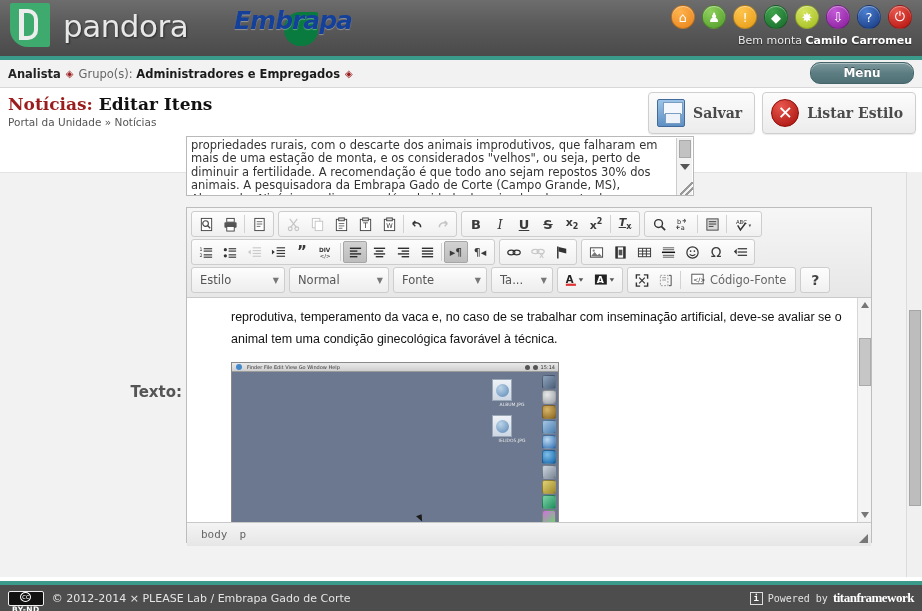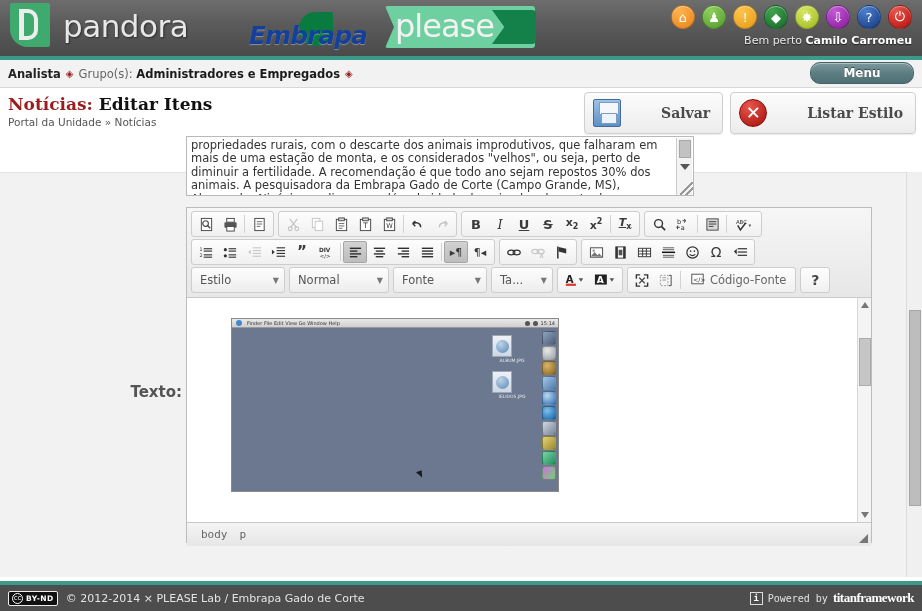--- a/index.html
+++ b/index.html
@@ -38,23 +38,23 @@
     border: 4px solid #ededed;
     border-radius: 0 10px 10px 0;
     border-left-width: 5px;
   }
   .pandora-word {
     color: #e8e8e8; font-size: 31px; letter-spacing: -0.5px;
     font-family: "DejaVu Sans", sans-serif;
     text-shadow: 1px 1px 2px rgba(0,0,0,.5);
   }
   .logo-embrapa {
-    position: absolute; left: 243px; top: 6px;
+    position: absolute; left: 228px; top: 6px;
     width: 130px; height: 44px;
-    display: flex; align-items: flex-end; justify-content: center;
+    display: flex; align-items: flex-start; justify-content: center;
   }
   .embrapa-word {
     font-size: 25px; font-weight: bold; font-style: italic;
     color: #14409a; letter-spacing: -1px;
     font-family: "DejaVu Sans", sans-serif;
     position: relative; z-index: 2;
     text-shadow: 0 1px 1px rgba(255,255,255,.35);
   }
   .embrapa-leaf {
     position: absolute; left: 56px; top: 6px;
@@ -161,21 +161,21 @@
   .act-btn {
     height: 42px; min-width: 96px;
     background: linear-gradient(to bottom, #fcfcfc, #ececec);
     border: 1px solid #cfcfcf; border-radius: 4px;
     display: flex; align-items: center; gap: 8px;
     padding: 0 12px 0 8px; cursor: pointer;
     box-shadow: 0 1px 1px rgba(0,0,0,.08);
   }
   .act-btn span.lbl {
     font-family: "DejaVu Serif", "Liberation Serif", serif;
-    font-size: 14px; font-weight: bold; color: #4a4a4a; margin-left: 32px;
+    font-size: 14px; font-weight: bold; color: #4a4a4a;
   }
   .ico-save {
     width: 28px; height: 28px;
     background: linear-gradient(to bottom, #9cc4e8, #5e8fc4);
     border: 1px solid #44699b; border-radius: 2px;
     position: relative;
   }
   .ico-save:before {
     content: ""; position: absolute; left: 5px; top: 2px;
     width: 18px; height: 11px; background: #f4f8fc; border: 1px solid #7b9dc2;
@@ -421,21 +421,21 @@
     background: #4d4d4d;
     border-top: 4px solid #3a9b8a;
     display: flex; align-items: center;
     padding: 0 8px;
     color: #e4e4e4; font-size: 11px;
   }
   .cc-badge {
     display: flex; align-items: center;
     height: 15px; background: #111; border: 1px solid #eee;
     border-radius: 2px; margin-right: 8px;
-    padding: 0 3px; gap: 3px;
+    padding: 0 3px; gap: 3px; flex-direction: column;
   }
   .cc-circle {
     width: 11px; height: 11px; border-radius: 50%;
     border: 1px solid #fff; color: #fff;
     font-size: 7px; display: flex; align-items: center; justify-content: center;
   }
   .cc-txt { color: #fff; font-size: 7.5px; letter-spacing: .5px; font-weight: bold; }
   .powered {
     margin-left: auto; display: flex; align-items: center; gap: 5px;
     font-family: "DejaVu Sans Mono", "Liberation Mono", monospace;
@@ -463,39 +463,34 @@
       <div class="pinner"></div>
     </div>
     <div class="pandora-word">pandora</div>
   </div>
 
   <div class="logo-embrapa">
     <div class="embrapa-leaf"></div>
     <div class="embrapa-word">Embrapa</div>
   </div>
 
-  <div class="logo-please">
-    <div class="please-bg"></div>
-    <div class="please-tab"></div>
-    <div class="please-word">please</div>
-  </div>
 
   <div class="header-icons">
     <div class="hicon home">⌂</div>
     <div class="hicon user">♟</div>
     <div class="hicon alert">!</div>
     <div class="hicon brazil">◆</div>
     <div class="hicon config">✸</div>
     <div class="hicon down">⇩</div>
     <div class="hicon shield">?</div>
     <div class="hicon power">⏻</div>
   </div>
 
   <div class="welcome">
-    <span>Bem perto </span><b>Camilo Carromeu</b>
+    <span>Bem monta </span><b>Camilo Carromeu</b>
   </div>
 </div>
 
 <div class="navbar">
   <span class="nav-role">Analista</span>
   <span class="nav-sep">◈</span>
   <span class="nav-label">Grupo(s):</span>&nbsp;
   <span class="nav-groups">Administradores e Empregados</span>
   <span class="nav-sep">◈</span>
   <div class="menu-btn">Menu</div>
@@ -899,20 +894,21 @@
 
         <div class="tb-group">
           <div class="tb-btn">
               <span style="font-size:14px;font-weight:bold;color:#444">?</span>
             </div>
         </div>
       </div>
     </div>
 
     <div class="ed-body">
+      <div class="ed-text">reprodutiva, temperamento da vaca e, no caso de se trabalhar com inseminação artificial, deve-se avaliar se o animal tem uma condição ginecológica favorável à técnica.</div>
 
       <div class="ed-img">
         <div class="mac-bar">
           <span class="mac-apple"></span>
           <span>Finder  File  Edit  View  Go  Window  Help</span>
           <span class="mac-right">
             <span class="mac-dot"></span>
             <span class="mac-dot"></span>
             <span>15:14</span>
           </span>

